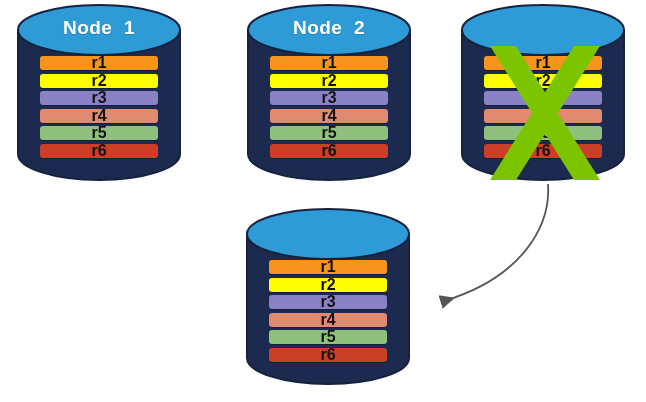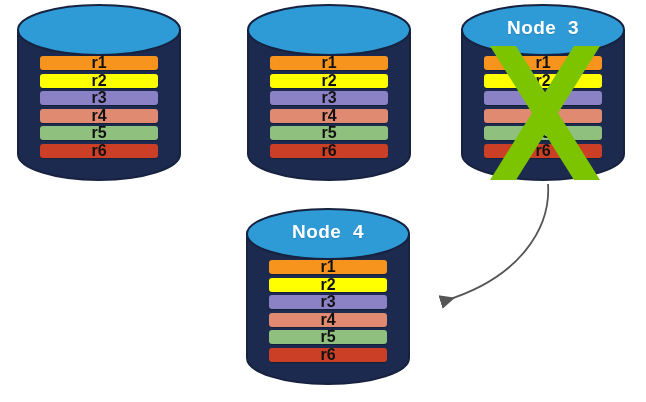--- a/index.html
+++ b/index.html
@@ -88,51 +88,52 @@
 </head>
 <body>
 
 <div id="stage">
 
   <div class="node" id="node-1" style="left:8px; top:2px;">
     <svg class="node-svg" viewBox="0 0 182 186">
       <path d="M10,28 L10,152 A81,26 0 0 0 172,152 L172,28 Z" fill="#1B2A4E" stroke="#16223F" stroke-width="2"></path>
       <ellipse cx="91" cy="28" rx="81" ry="25" fill="#2E9BD6" stroke="#16223F" stroke-width="2"></ellipse>
     </svg>
+    <div class="node-title">Node  1</div>
     <div class="rows">
       <div class="row" style="background:#F7941E">r1</div>
       <div class="row" style="background:#FFFF00">r2</div>
       <div class="row" style="background:#8B82C6">r3</div>
       <div class="row" style="background:#E18A72">r4</div>
       <div class="row" style="background:#8FC07E">r5</div>
       <div class="row" style="background:#CC3F27">r6</div>
     </div>
   </div>
 
   <div class="node" id="node-2" style="left:238px; top:2px;">
     <svg class="node-svg" viewBox="0 0 182 186">
       <path d="M10,28 L10,152 A81,26 0 0 0 172,152 L172,28 Z" fill="#1B2A4E" stroke="#16223F" stroke-width="2"></path>
       <ellipse cx="91" cy="28" rx="81" ry="25" fill="#2E9BD6" stroke="#16223F" stroke-width="2"></ellipse>
     </svg>
+    <div class="node-title">Node  2</div>
     <div class="rows">
       <div class="row" style="background:#F7941E">r1</div>
       <div class="row" style="background:#FFFF00">r2</div>
       <div class="row" style="background:#8B82C6">r3</div>
       <div class="row" style="background:#E18A72">r4</div>
       <div class="row" style="background:#8FC07E">r5</div>
       <div class="row" style="background:#CC3F27">r6</div>
     </div>
   </div>
 
   <div class="node" id="node-3" style="left:452px; top:2px;">
     <svg class="node-svg" viewBox="0 0 182 186">
       <path d="M10,28 L10,152 A81,26 0 0 0 172,152 L172,28 Z" fill="#1B2A4E" stroke="#16223F" stroke-width="2"></path>
       <ellipse cx="91" cy="28" rx="81" ry="25" fill="#2E9BD6" stroke="#16223F" stroke-width="2"></ellipse>
     </svg>
-    <div class="node-title">Node  3</div>
     <div class="rows">
       <div class="row" style="background:#F7941E">r1</div>
       <div class="row" style="background:#FFFF00">r2</div>
       <div class="row" style="background:#8B82C6">r3</div>
       <div class="row" style="background:#E18A72">r4</div>
       <div class="row" style="background:#8FC07E">r5</div>
       <div class="row" style="background:#CC3F27">r6</div>
     </div>
     <svg class="xmark" viewBox="0 0 182 186">
       <g fill="#7DC400">
@@ -140,21 +141,20 @@
         <path d="M148,44 L122,44 L38,178 L64,178 Z"></path>
       </g>
     </svg>
   </div>
 
   <div class="node" id="node-4" style="left:237px; top:206px;">
     <svg class="node-svg" viewBox="0 0 182 186">
       <path d="M10,28 L10,152 A81,26 0 0 0 172,152 L172,28 Z" fill="#1B2A4E" stroke="#16223F" stroke-width="2"></path>
       <ellipse cx="91" cy="28" rx="81" ry="25" fill="#2E9BD6" stroke="#16223F" stroke-width="2"></ellipse>
     </svg>
-    <div class="node-title">Node  4</div>
     <div class="rows">
       <div class="row" style="background:#F7941E">r1</div>
       <div class="row" style="background:#FFFF00">r2</div>
       <div class="row" style="background:#8B82C6">r3</div>
       <div class="row" style="background:#E18A72">r4</div>
       <div class="row" style="background:#8FC07E">r5</div>
       <div class="row" style="background:#CC3F27">r6</div>
     </div>
   </div>
 

